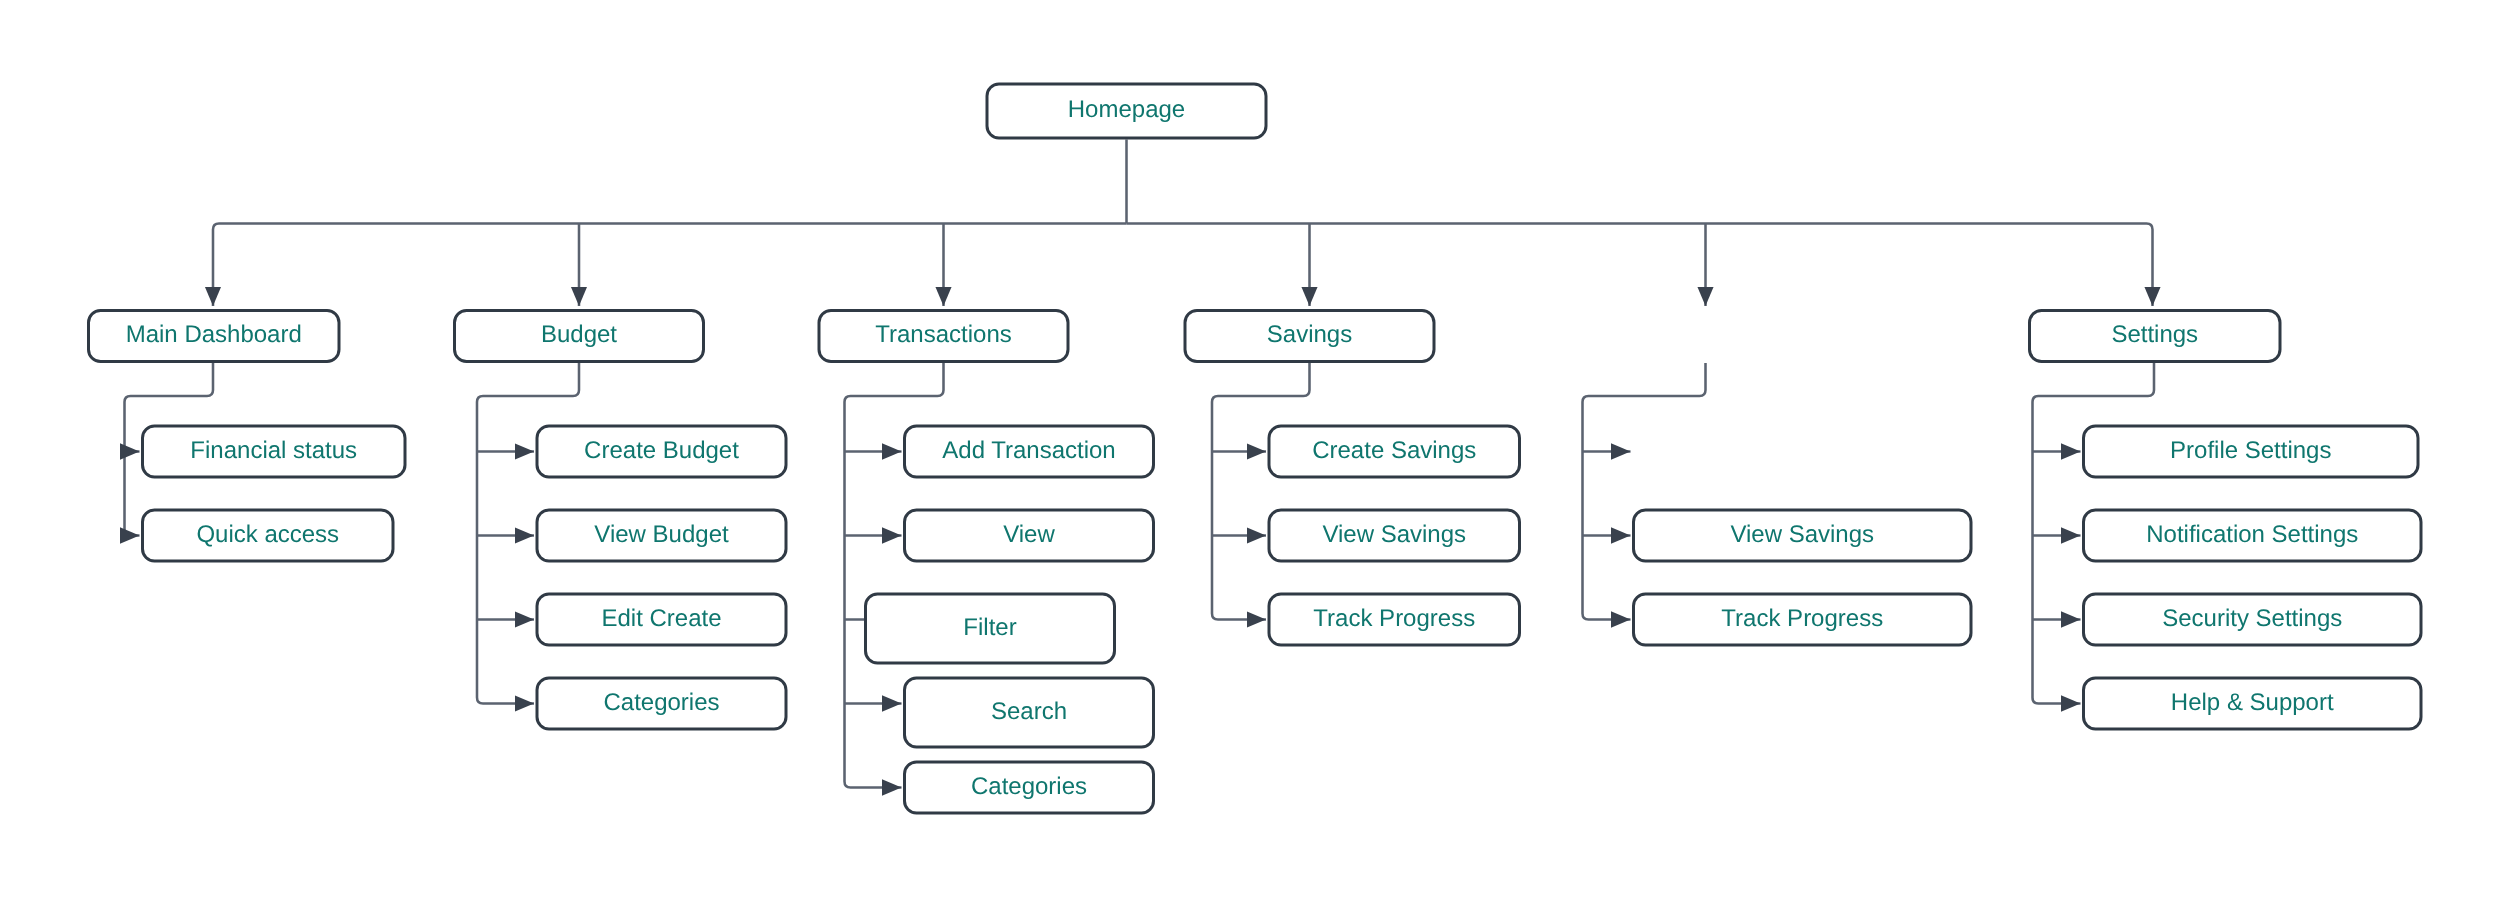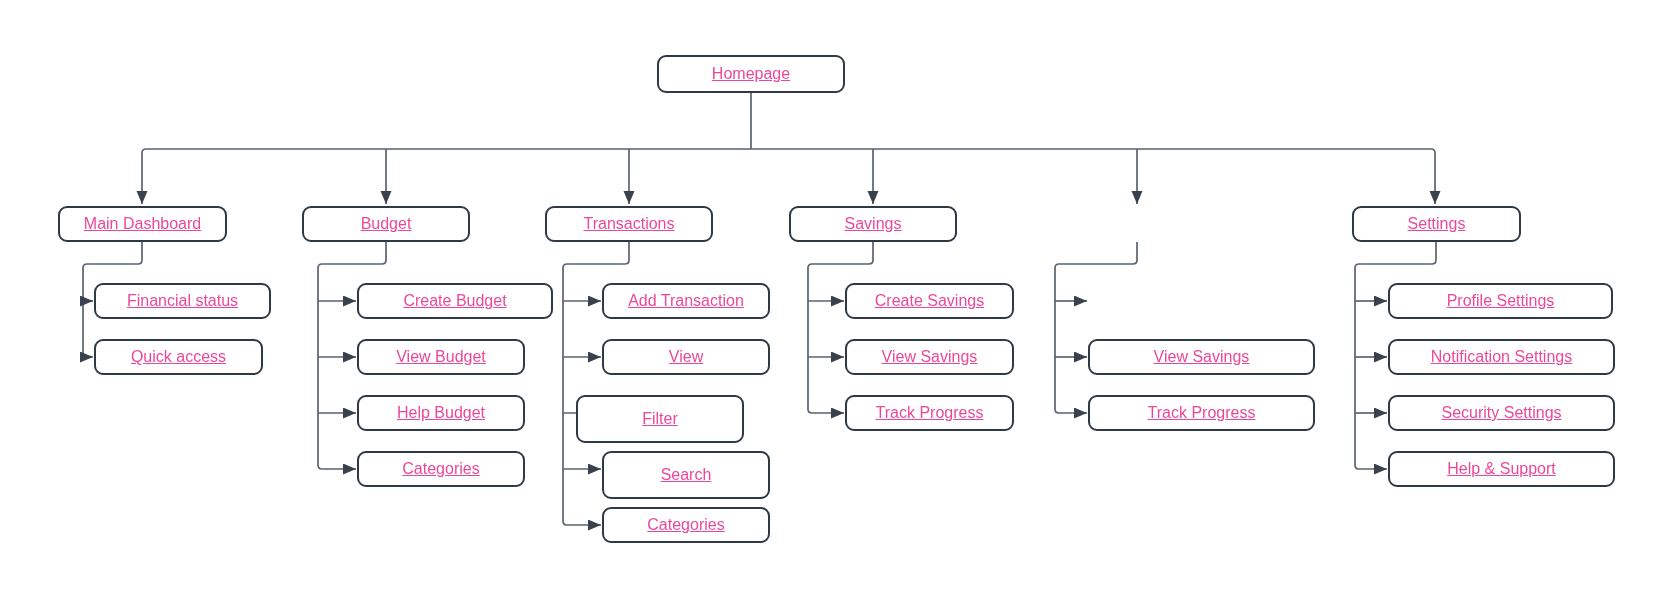--- a/index.html
+++ b/index.html
@@ -11,24 +11,23 @@
     overflow:hidden;
   }
   #wires{position:absolute;left:0;top:0;width:1671px;height:602px;}
   .node{
     position:absolute;
     box-sizing:border-box;
     background:#ffffff;
     border:2px solid #303a45;
     border-radius:9px;
     display:flex;align-items:center;justify-content:center;
-    font-size:16px;color:#ec4899;
+    font-size:16px;color:#0f766e;
     white-space:nowrap;
     z-index:2;
-    text-decoration:underline;
   }
 </style>
 </head>
 <body>
 
 <div id="canvas">
 
   <svg id="wires" viewBox="0 0 1671 602" xmlns="http://www.w3.org/2000/svg">
     <defs>
       <marker id="arr" markerUnits="userSpaceOnUse" markerWidth="14" markerHeight="12" refX="13" refY="5.5" orient="auto">
@@ -76,23 +75,23 @@
     </g>
   </svg>
 
   <div class="node" style="left:657px;top:55px;width:188px;height:38px">Homepage</div>
 
   <div class="node" style="left:58px;top:206px;width:169px;height:36px">Main Dashboard</div>
   <div class="node" style="left:94px;top:283px;width:177px;height:36px">Financial status</div>
   <div class="node" style="left:94px;top:339px;width:169px;height:36px">Quick access</div>
 
   <div class="node" style="left:302px;top:206px;width:168px;height:36px">Budget</div>
-  <div class="node" style="left:357px;top:283px;width:196px;height:36px">Create Budget</div>
+  <div class="node" style="left:357px;top:283px;width:168px;height:36px">Create Budget</div>
   <div class="node" style="left:357px;top:339px;width:168px;height:36px">View Budget</div>
-  <div class="node" style="left:357px;top:395px;width:168px;height:36px">Help Budget</div>
+  <div class="node" style="left:357px;top:395px;width:168px;height:36px">Edit Create</div>
   <div class="node" style="left:357px;top:451px;width:168px;height:36px">Categories</div>
 
   <div class="node" style="left:545px;top:206px;width:168px;height:36px">Transactions</div>
   <div class="node" style="left:602px;top:283px;width:168px;height:36px">Add Transaction</div>
   <div class="node" style="left:602px;top:339px;width:168px;height:36px">View</div>
   <div class="node" style="left:576px;top:395px;width:168px;height:48px">Filter</div>
   <div class="node" style="left:602px;top:451px;width:168px;height:48px">Search</div>
   <div class="node" style="left:602px;top:507px;width:168px;height:36px">Categories</div>
 
   <div class="node" style="left:789px;top:206px;width:168px;height:36px">Savings</div>

